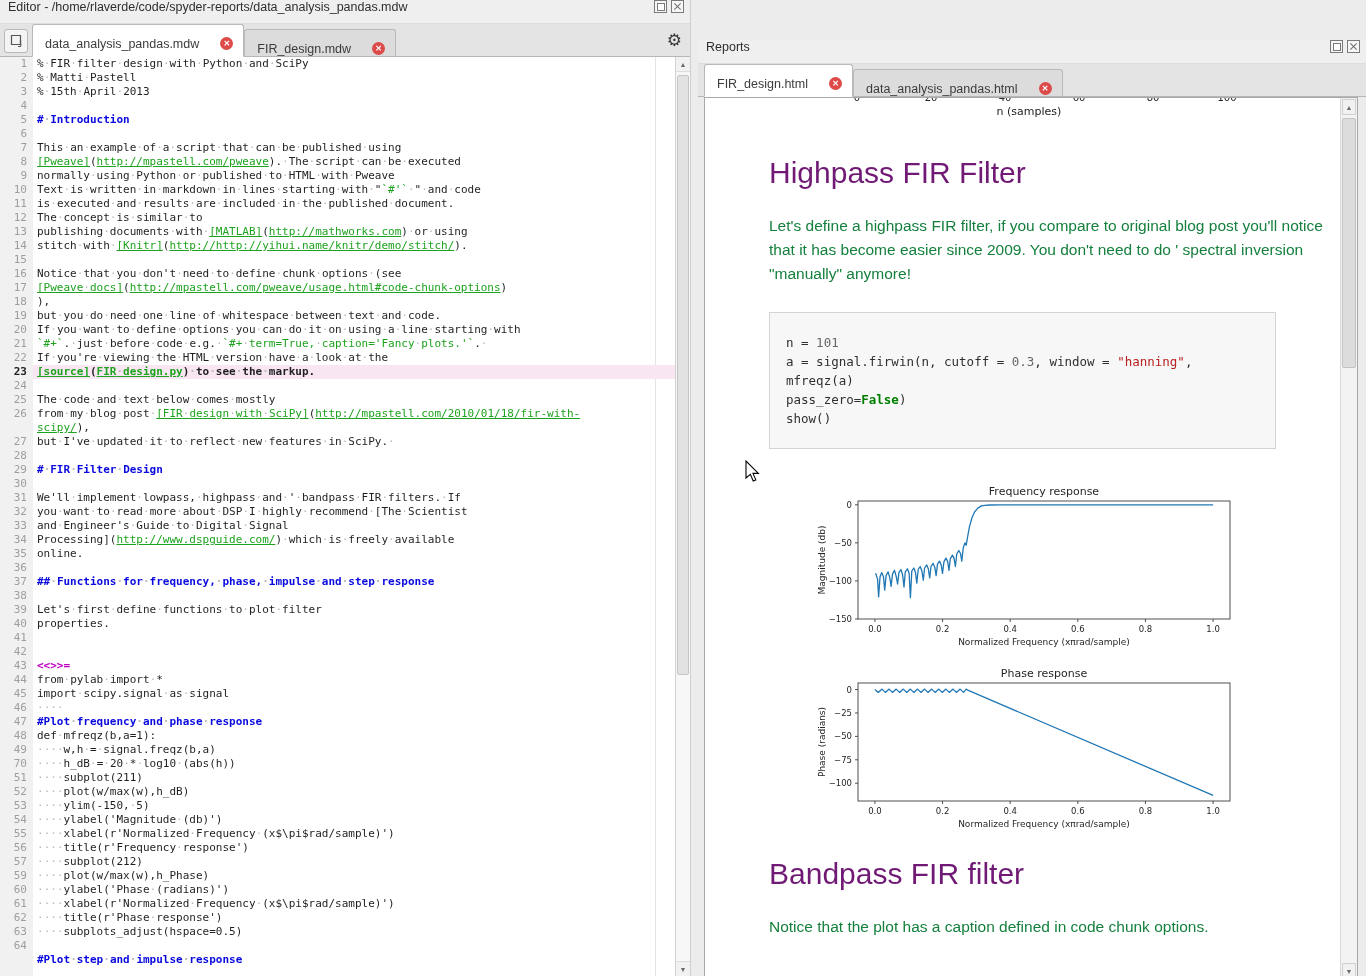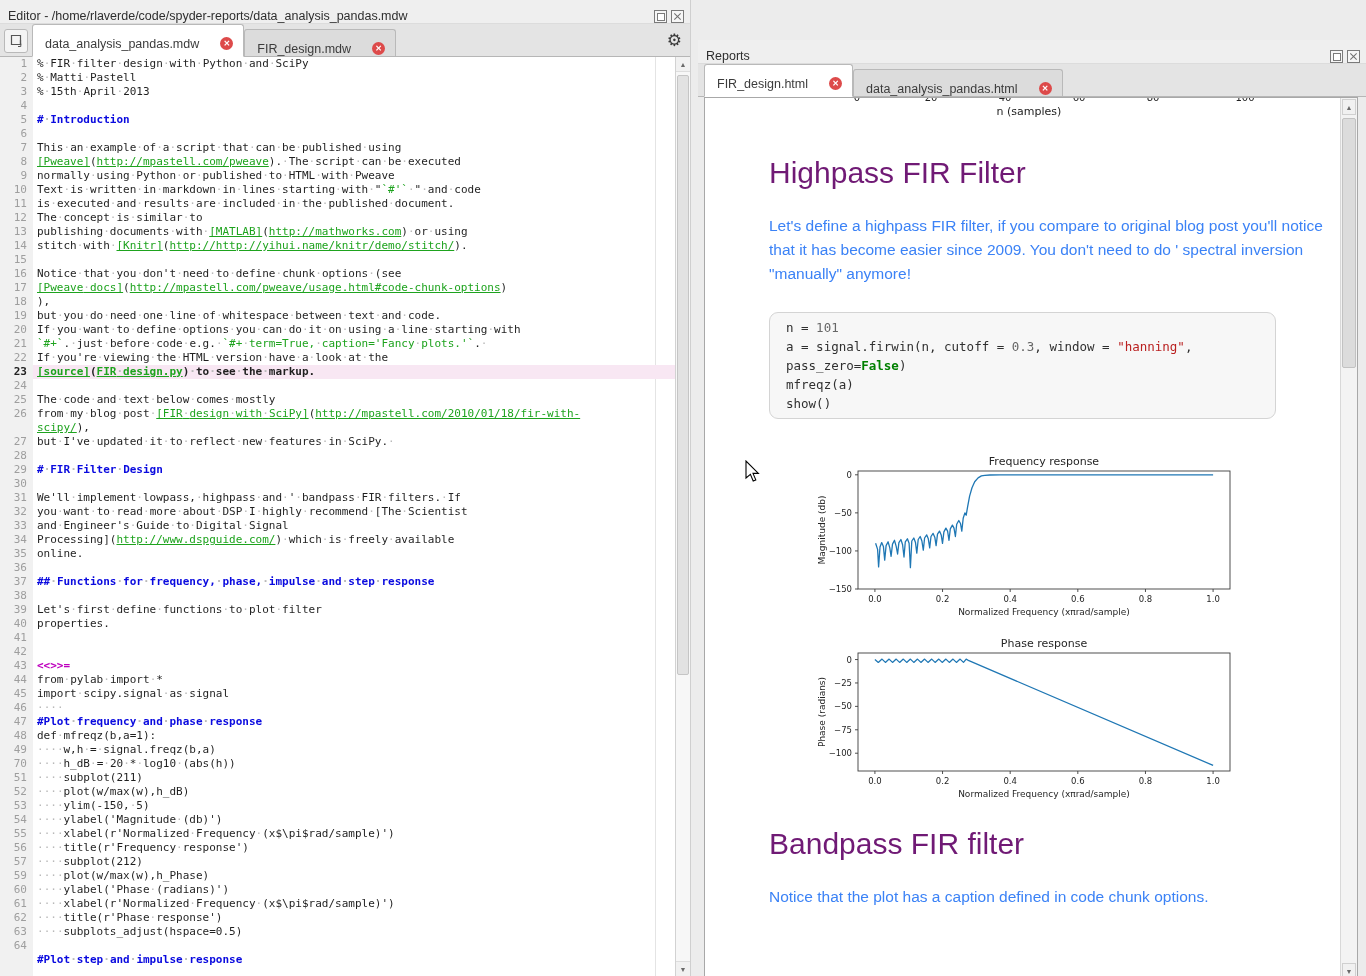--- a/index.html
+++ b/index.html
@@ -2,21 +2,21 @@
 <html><head>
 <meta charset="utf-8">
 <style>
   * { margin:0; padding:0; box-sizing:border-box; }
   html,body { background:#d7d7d7; }
   .screen { position:relative; width:1366px; height:976px; background:#ececec; overflow:hidden;
             font-family:"Liberation Sans", sans-serif; }
 
   
   .titlebar { height:24px; background:#efefef; border-bottom:1px solid #dcdcdc;
-              display:flex; align-items:flex-end; padding:0 6px 0 8px;
+              display:flex; align-items:flex-start; padding:0 6px 0 8px;
               font-size:12.5px; color:#2e2e2e; }
   .titlebar .spacer { flex:1; }
   .winbtn { width:13px; height:13px; border:1px solid #7a7a7a; margin-left:4px; position:relative;
             background:#f6f6f6; }
   .winbtn.restore:before { content:""; position:absolute; left:2px; top:2px; width:6px; height:6px;
             border:1px solid #7a7a7a; background:#fff; }
   .winbtn.close:before, .winbtn.close:after { content:""; position:absolute; left:1px; top:5px;
             width:9px; height:1px; background:#6f6f6f; }
   .winbtn.close:before { transform:rotate(45deg); }
   .winbtn.close:after  { transform:rotate(-45deg); }
@@ -82,23 +82,23 @@
                      background:#dcdcdc; border:1px solid #c2c2c2; border-radius:2px; }
 
   .partial-strip { position:relative; height:32px; }
   .ptick { position:absolute; top:0; height:6px; overflow:hidden; width:26px; text-align:center; }
   .ptick i { display:block; margin-top:-6px; font-style:normal; font-size:10px; color:#222;
              font-family:"DejaVu Sans", sans-serif; }
   .paxislabel { position:absolute; left:45px; width:430px; top:7px; text-align:center;
                 font-size:11px; color:#222; font-family:"DejaVu Sans", sans-serif; }
 
   .doc h1 { font-size:30px; font-weight:400; color:#701a75; margin:26px 0 0 0; letter-spacing:0; }
-  .doc p  { font-size:15.5px; color:#3b82f6; line-height:24px; margin:24px 0 0 0; max-width:566px; }
+  .doc p  { font-size:15.5px; color:#15803d; line-height:24px; margin:24px 0 0 0; max-width:566px; }
   .codeblock { margin:26px 0 0 0; width:507px; background:#f7f7f7; border:1px solid #d4d4d4;
-               border-radius:9px; padding:5px 16px; font-family:"DejaVu Sans Mono", monospace;
+               border-radius:0; padding:20px 16px; font-family:"DejaVu Sans Mono", monospace;
                font-size:12.5px; }
   .cline { height:19px; line-height:19px; white-space:pre; }
   .ct.p { color:#303030; } .ct.s { color:#ba2121; } .ct.mf { color:#666666; }
   .ct.kc { color:#008000; font-weight:bold; }
 
   .fig { width:430px; margin:36px 0 0 45px; }
   .fig + .fig { margin-top:12px; }
   svg text { font-family:"DejaVu Sans", sans-serif; }
 
   .bottom-tabs { height:31px; display:flex; align-items:flex-end; background:#ececec;
@@ -251,35 +251,35 @@
               </span>
               <span class="ptick" style="left: 223px;">
                 <i>40</i>
               </span>
               <span class="ptick" style="left: 297px;">
                 <i>60</i>
               </span>
               <span class="ptick" style="left: 371px;">
                 <i>80</i>
               </span>
-              <span class="ptick" style="left: 463px;">
+              <span class="ptick" style="left: 445px;">
                 <i>100</i>
               </span>
             </div>
           <div class="paxislabel">n (samples)</div>
         </div>
 
         <h1>Highpass FIR Filter</h1>
         <p>Let's define a highpass FIR filter, if you compare to original blog post you'll notice that it has become easier since 2009. You don't need to do ' spectral inversion "manually" anymore!</p>
 
         <div class="codeblock" id="code1">
             <div class="cline"><span class="ct p">n = </span><span class="ct mf">101</span></div>
             <div class="cline"><span class="ct p">a = signal.firwin(n, cutoff = </span><span class="ct mf">0.3</span><span class="ct p">, window = </span><span class="ct s">"hanning"</span><span class="ct p">,</span></div>
+            <div class="cline"><span class="ct p">mfreqz(a)</span></div>
             <div class="cline"><span class="ct p">pass_zero=</span><span class="ct kc">False</span><span class="ct p">)</span></div>
-            <div class="cline"><span class="ct p">mfreqz(a)</span></div>
             <div class="cline"><span class="ct p">show()</span></div>
           </div>
 
         <div class="fig">
           <svg id="fig1" width="430" height="166" viewBox="0 0 430 166">
               <rect x="44" y="16" width="372" height="118" fill="none" stroke="#3c3c3c" stroke-width="0.9"></rect>
               <line x1="60.90909090909091" y1="134" x2="60.90909090909091" y2="137" stroke="#3c3c3c" stroke-width="0.9"></line>
               <text x="60.90909090909091" y="147" text-anchor="middle" font-size="8.5" fill="#262626">0.0</text>
               <line x1="128.54545454545456" y1="134" x2="128.54545454545456" y2="137" stroke="#3c3c3c" stroke-width="0.9"></line>
               <text x="128.54545454545456" y="147" text-anchor="middle" font-size="8.5" fill="#262626">0.2</text>

